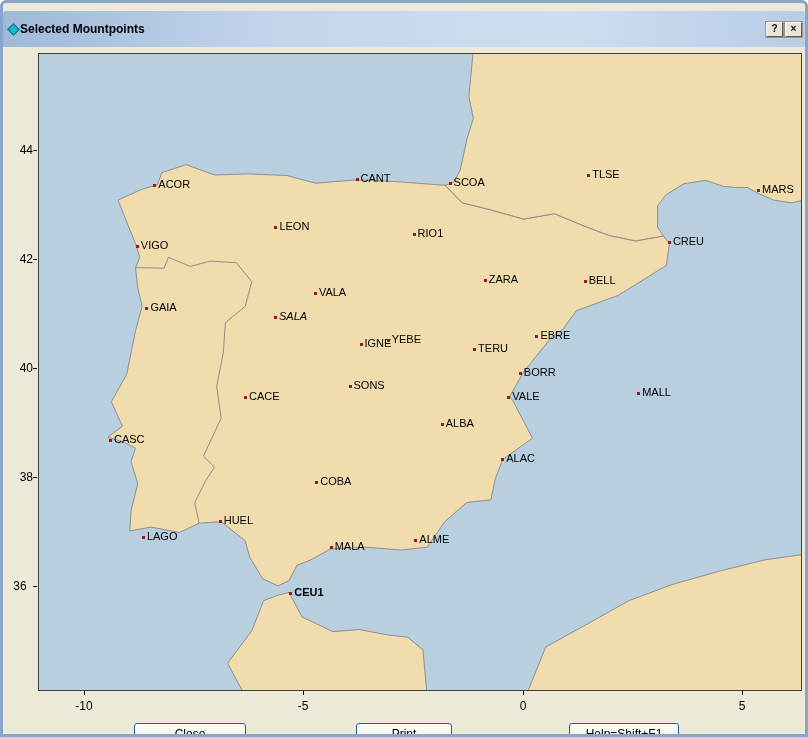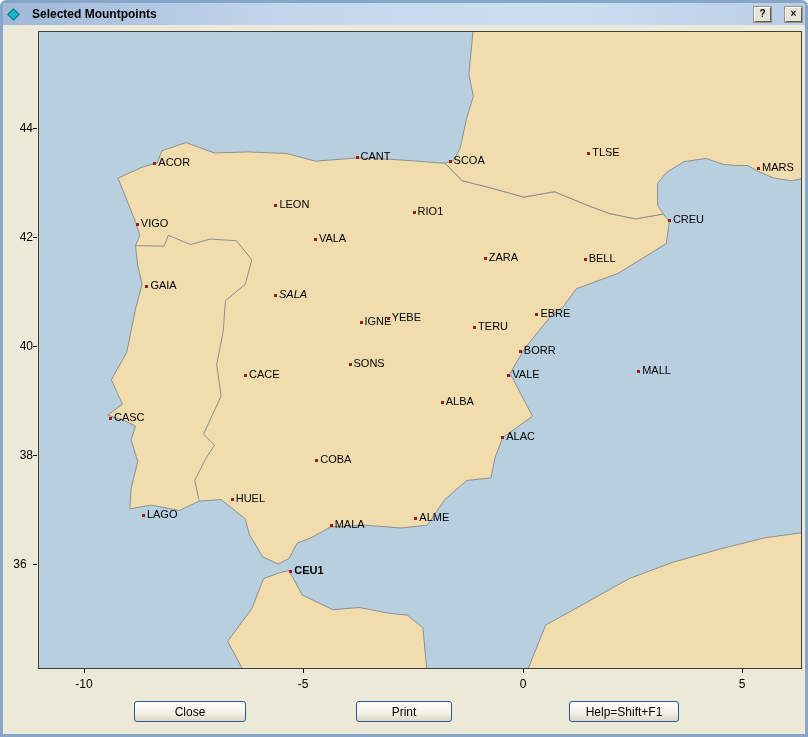--- a/index.html
+++ b/index.html
@@ -2,23 +2,24 @@
 <html><head>
 <meta charset="utf-8">
 <style>
   html,body{margin:0;padding:0;background:#ffffff;}
   .window{
     position:relative;width:808px;height:737px;box-sizing:border-box;
     border:3px solid #87a5c9;border-radius:6px 6px 0 0;background:#ece9d8;
     font-family:"Liberation Sans",sans-serif;overflow:hidden;
   }
   .titlebar{
-    height:22px;display:flex;align-items:center;gap:12px;padding:0 3px;
+    height:36px;display:flex;align-items:center;gap:0;padding:0 3px;
     background:linear-gradient(to right,#9fb9d8 0%,#c4d6ec 35%,#cddef2 70%,#b8cde6 100%);
     border-radius:3px 3px 0 0;
+    margin-top:8px;
   }
   .win-icon{position:relative;width:14px;height:14px;display:inline-block;flex:0 0 auto;}
   .win-icon::before{
     content:"";position:absolute;left:3px;top:3px;width:7px;height:7px;
     background:#19b6c9;border:1px solid #0b6e7a;transform:rotate(45deg);
   }
   .title{flex:1;font-size:12px;font-weight:bold;color:#000;white-space:nowrap;overflow:hidden;}
   .tb-btn{
     width:17px;height:15px;padding:0;margin-left:2px;font-family:inherit;
     font-size:10px;font-weight:bold;line-height:12px;text-align:center;color:#000;
@@ -100,21 +101,21 @@
             <span class="lbl">LEON</span>
           </div>
           <div class="station" style="left: 373.6px; top: 179.4px;">
             <span class="sq" style="background: rgb(155, 27, 27);"></span>
             <span class="lbl">RIO1</span>
           </div>
           <div class="station" style="left: 628.9px; top: 187.1px;">
             <span class="sq" style="background: rgb(155, 27, 27);"></span>
             <span class="lbl">CREU</span>
           </div>
-          <div class="station" style="left: 274.9px; top: 206px;">
+          <div class="station" style="left: 274.9px; top: 238px;">
             <span class="sq" style="background: rgb(155, 27, 27);"></span>
             <span class="lbl">VALA</span>
           </div>
           <div class="station" style="left: 444.7px; top: 224.7px;">
             <span class="sq" style="background: rgb(155, 27, 27);"></span>
             <span class="lbl">ZARA</span>
           </div>
           <div class="station" style="left: 544.7px; top: 226.3px;">
             <span class="sq" style="background: rgb(155, 27, 27);"></span>
             <span class="lbl">BELL</span>
@@ -176,21 +177,21 @@
             <span class="lbl">ALAC</span>
           </div>
           <div class="station" style="left: 276.2px; top: 426.9px;">
             <span class="sq" style="background: rgb(155, 27, 27);"></span>
             <span class="lbl">COBA</span>
           </div>
           <div class="station" style="left: 102.9px; top: 482px;">
             <span class="sq" style="background: rgb(155, 27, 27);"></span>
             <span class="lbl">LAGO</span>
           </div>
-          <div class="station" style="left: 179.7px; top: 466.1px; margin-left: 12px;">
+          <div class="station" style="left: 179.7px; top: 466.1px;">
             <span class="sq" style="background: rgb(155, 27, 27);"></span>
             <span class="lbl">HUEL</span>
           </div>
           <div class="station" style="left: 290.7px; top: 491.7px;">
             <span class="sq" style="background: rgb(155, 27, 27);"></span>
             <span class="lbl">MALA</span>
           </div>
           <div class="station" style="left: 375.3px; top: 485.2px;">
             <span class="sq" style="background: rgb(155, 27, 27);"></span>
             <span class="lbl">ALME</span>

